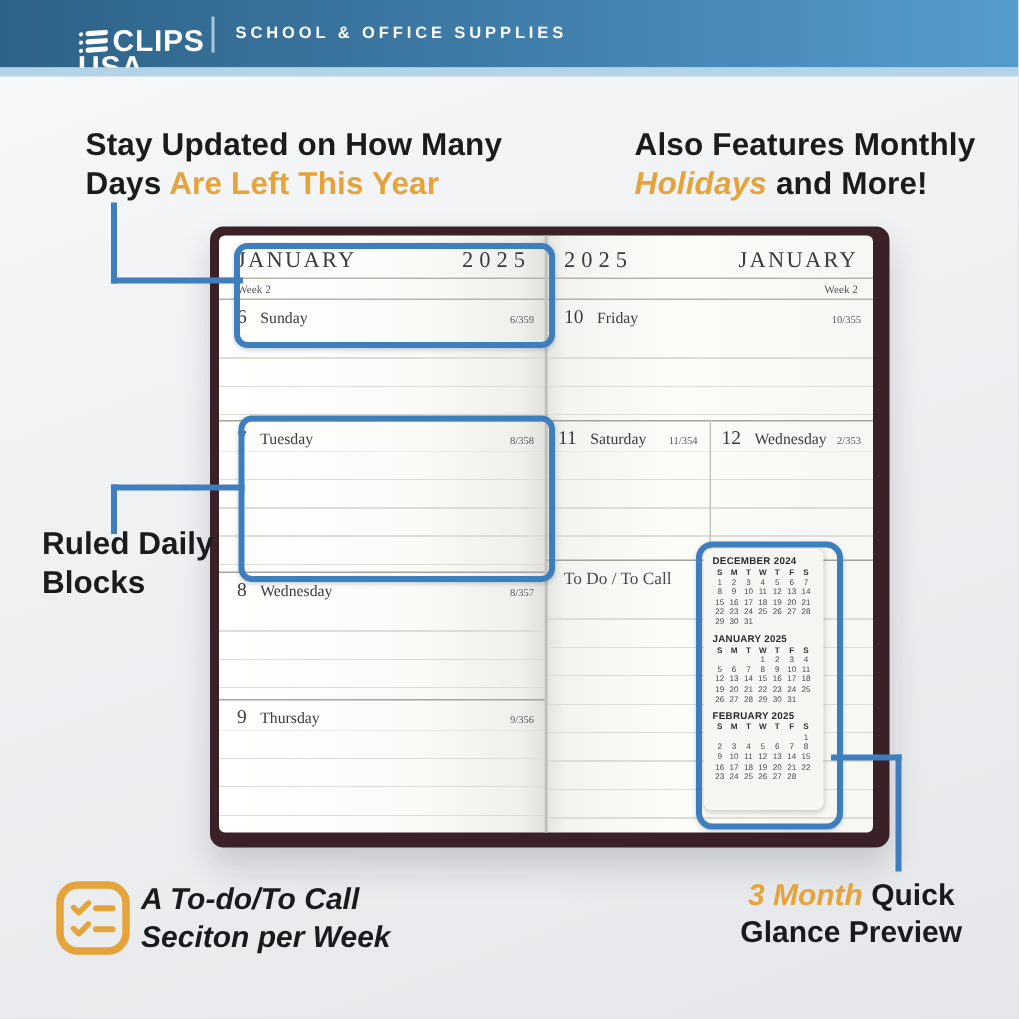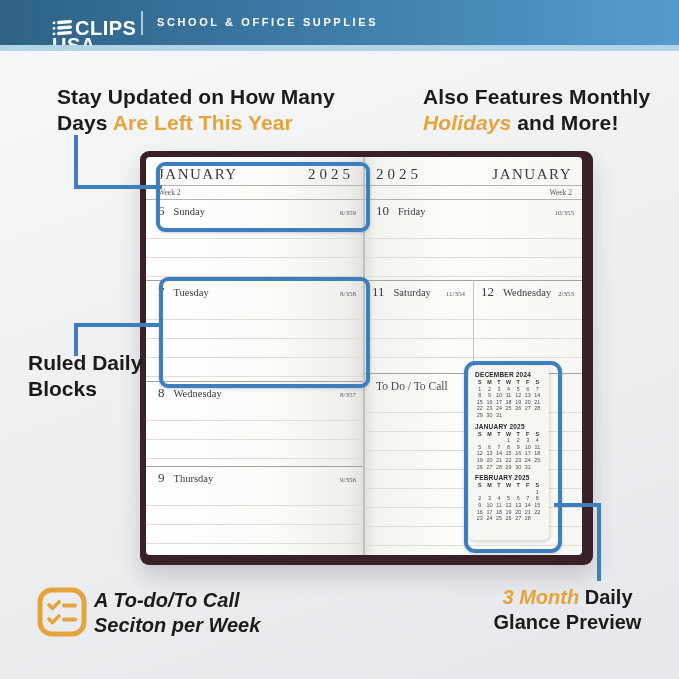--- a/index.html
+++ b/index.html
@@ -347,17 +347,17 @@
     <line x1="28" y1="19.5" x2="39" y2="19.5" stroke="#e5a33c" stroke-width="4" stroke-linecap="round"></line>
     <path d="M13 33 l3.5 3.5 L23 30" fill="none" stroke="#e5a33c" stroke-width="3.6" stroke-linecap="round" stroke-linejoin="round"></path>
     <line x1="28" y1="33.5" x2="39" y2="33.5" stroke="#e5a33c" stroke-width="4" stroke-linecap="round"></line>
   </svg>
   <div class="label lb-todo">
     <span>A To-do/To Call</span><br>
     <span>Seciton per Week</span>
   </div>
 
   <div class="label lb-prev">
-    <span class="gold-i">3 Month</span><span> Daily</span><br>
+    <span class="gold-i">3 Month</span><span> Quick</span><br>
     <span>Glance Preview</span>
   </div>
 
 </div>
 
 </body></html>

